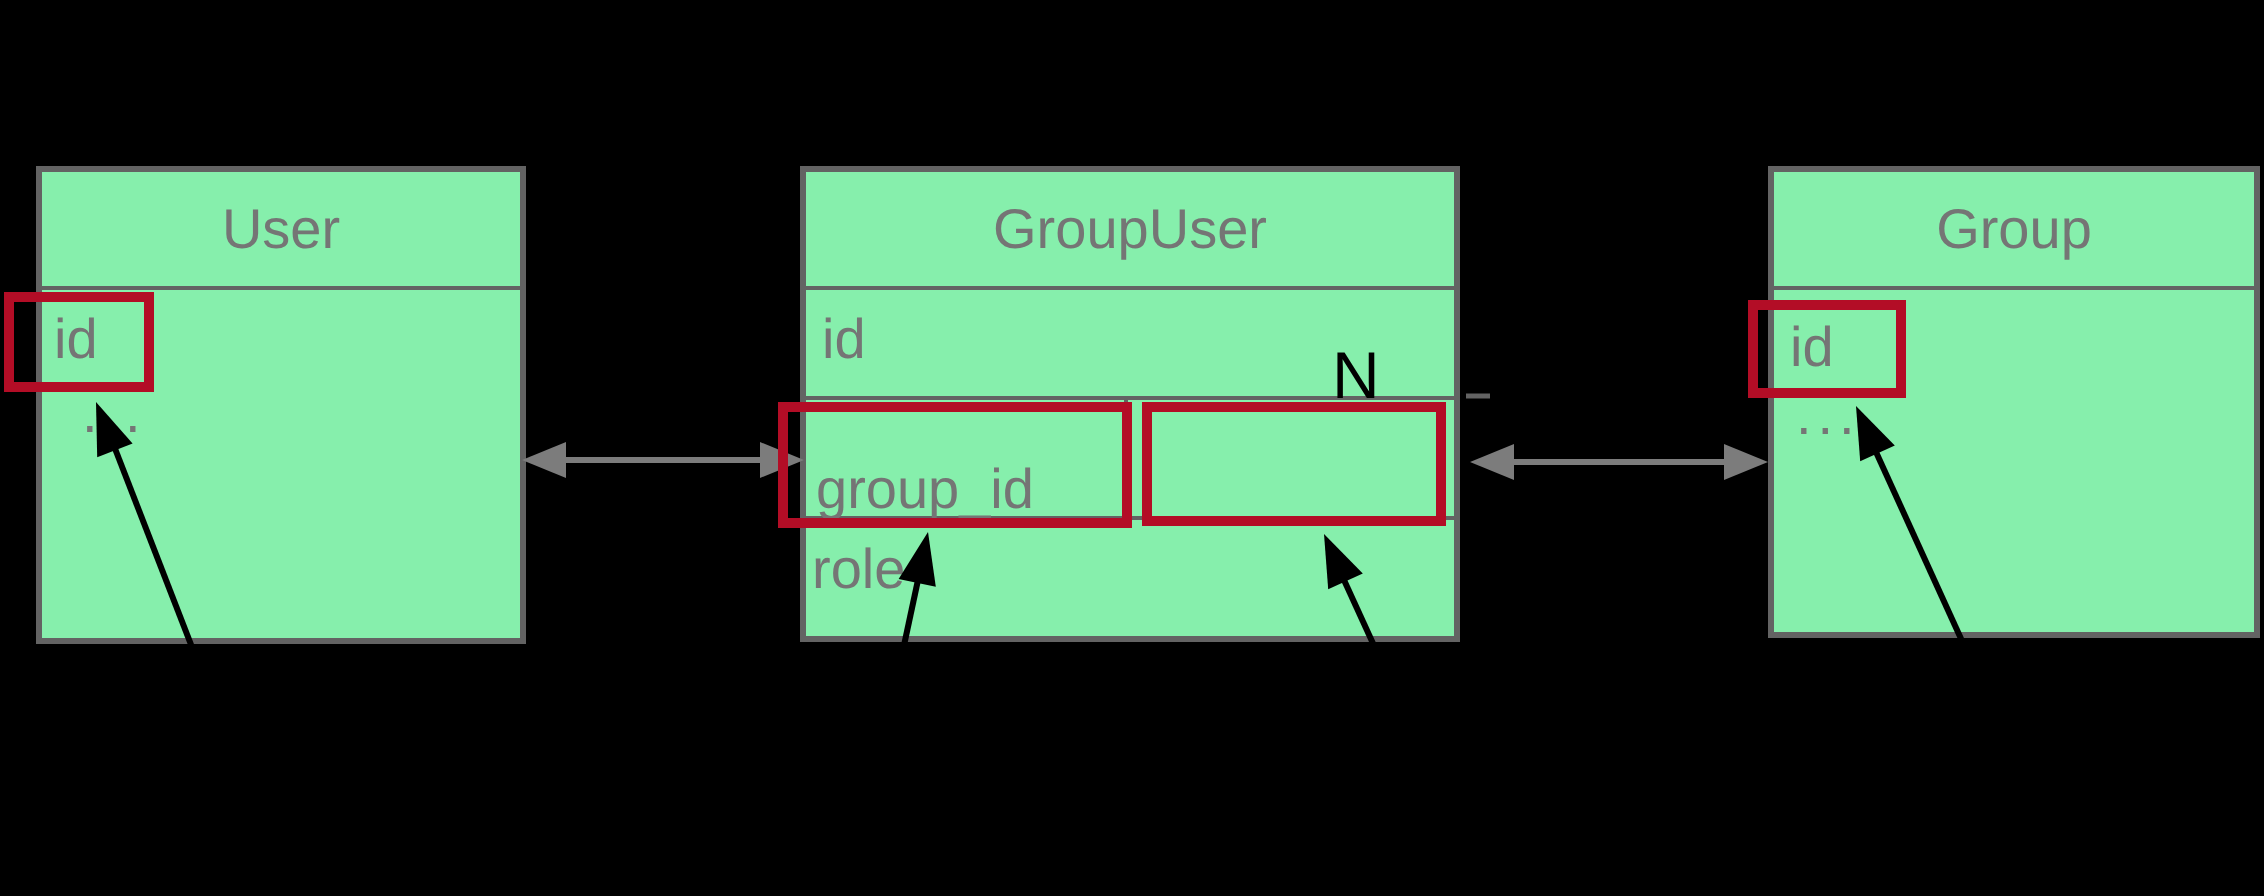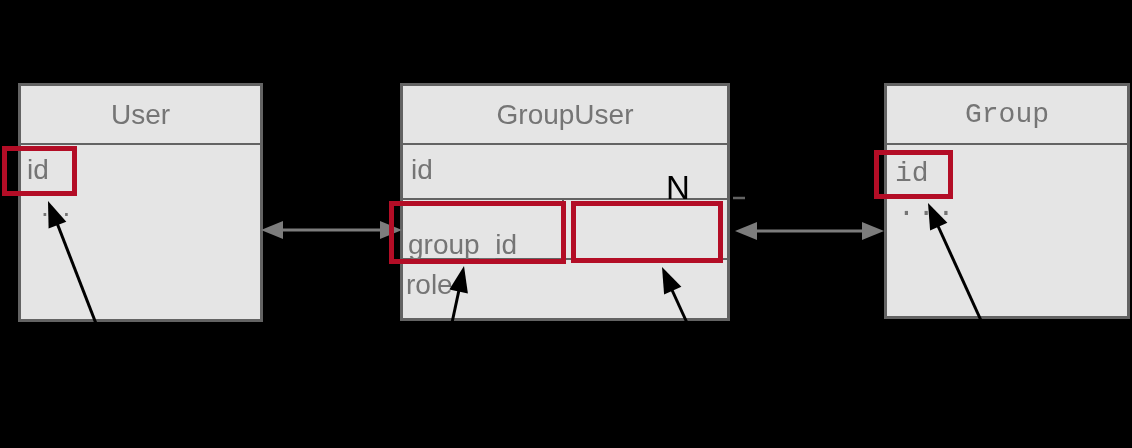--- a/index.html
+++ b/index.html
@@ -5,28 +5,28 @@
   html, body { margin: 0; padding: 0; background: #000; }
   .canvas {
     position: relative;
     width: 1132px; height: 448px;
     background: #000;
     overflow: hidden;
     font-family: "Liberation Sans", "DejaVu Sans", sans-serif;
   }
   .table {
     position: absolute;
-    background: #e5e5e5;
+    background: #86efac;
     border: 3px solid #636363;
     box-sizing: border-box;
     z-index: 1;
   }
   #t-user      { left: 18px;  top: 83px; width: 245px; height: 239px; }
   #t-groupuser { left: 400px; top: 83px; width: 330px; height: 238px; padding-left: 17px; }
-  #t-group     { left: 884px; top: 83px; width: 246px; height: 236px; font-family: Liberation Mono, monospace; }
+  #t-group     { left: 884px; top: 83px; width: 246px; height: 236px; }
   .thead {
     position: absolute; left: 0; right: 0; top: 0;
     height: 57px;
     border-bottom: 2px solid #636363;
     display: flex; align-items: center; justify-content: center;
     font-size: 28px; color: #757575;
   }
   .field {
     position: absolute;
     font-size: 28px; line-height: 28px; color: #757575;

